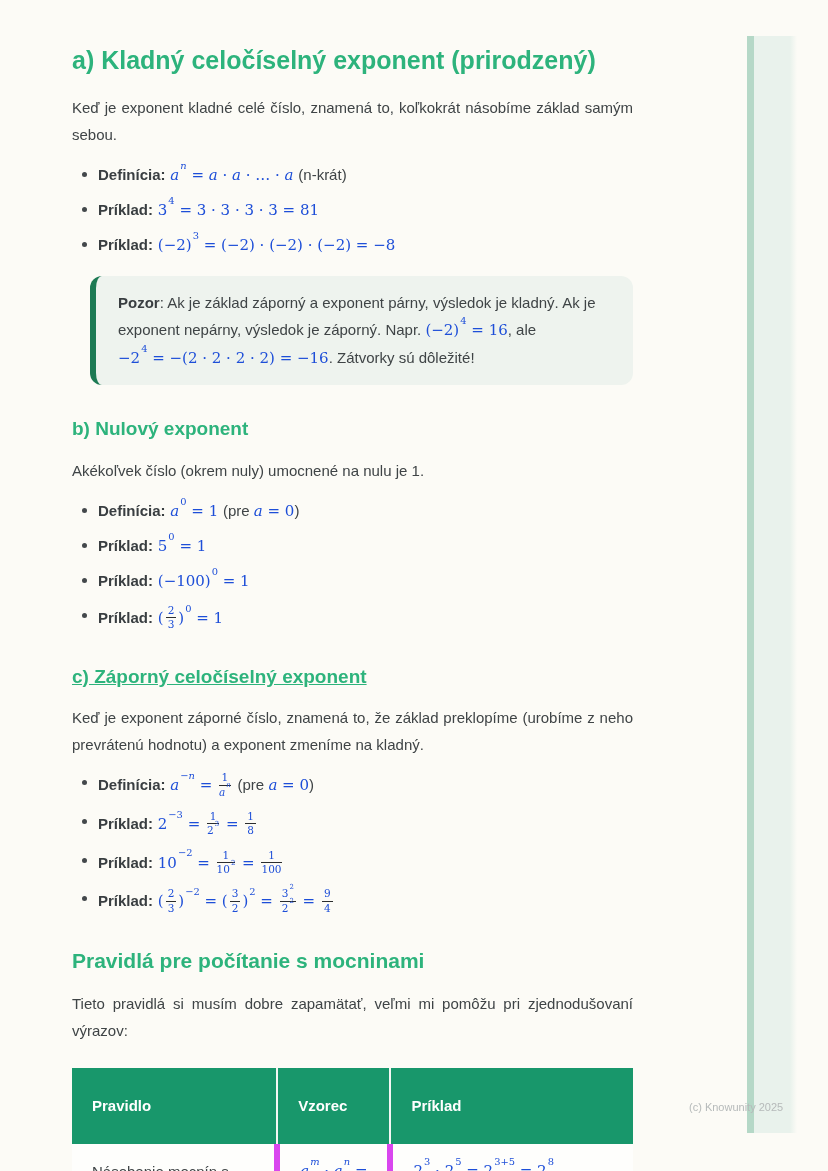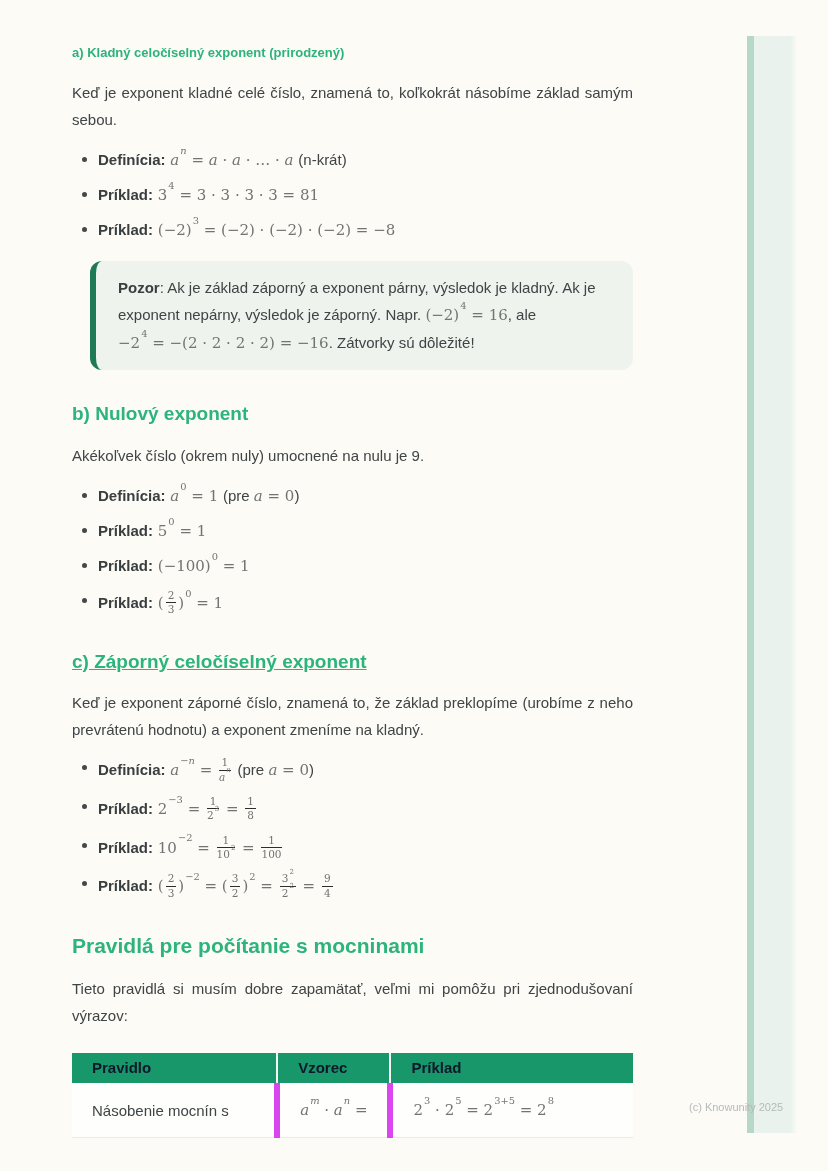--- a/index.html
+++ b/index.html
@@ -5,54 +5,54 @@
   * { box-sizing: border-box; }
   html,body { margin:0; padding:0; }
   body {
     width:828px; height:1171px; position:relative; overflow:hidden;
     background:#fcfbf6; color:#3f4446;
     font-family:"Liberation Sans", sans-serif;
   }
   .content { position:absolute; left:72px; top:0; width:561px; }
 
   h2, h3 { color:#2db37c; margin:0; font-weight:700; line-height:1.25; }
-  .h-a   { margin-top:45px; font-size:13px; }
+  .h-a   { margin-top:45px; font-size:25px; }
   .h-sec { margin-top:32px; font-size:19px; }
   .h-c   { margin-top:34px;text-decoration:underline; }
   .h-rules { margin-top:34px; font-size:21px; }
 
   p { margin:16px 0 0; font-size:15px; line-height:27px; text-align:justify; }
   .para-a { margin-top:18px; }
 
   ul.bullets { list-style:none; margin:16px 0 0; padding:0 0 0 26px; }
   ul.tight   { margin-top:14px; }
   li.bullet  { position:relative; font-size:15px; line-height:21px; margin-bottom:13px; }
   li.bullet::before {
     content:""; position:absolute; left:-16px; top:8px;
     width:5px; height:5px; border-radius:50%; background:#43484b;
   }
 
   .seg-b { font-weight:700; color:#393e41; }
 
-  .math { font-family:"DejaVu Serif", serif; color:#737373; white-space:nowrap; }
+  .math { font-family:"DejaVu Serif", serif; color:#1d4ed8; white-space:nowrap; }
   .math i { font-style:italic; }
   .math sup { font-size:66%; line-height:0; position:relative; top:-0.55em; margin-left:1px; }
   .frac { display:inline-block; vertical-align:-0.5em; text-align:center; font-size:70%; line-height:1.08; margin:0 2px; }
   .fnum { display:block; border-bottom:1px solid #2b2d2e; padding:0 2px 1px; }
   .fden { display:block; padding-top:1px; }
 
   .callout {
     margin:20px 0 0 18px; background:#eef3ee; border-left:6px solid #1d7a54;
     border-radius:12px; padding:13px 26px 13px 22px; font-size:15px; line-height:27px;
   }
 
   table.rules-table { margin-top:24px; width:561px; border-collapse:collapse; font-size:15px; }
   .rules-table th {
-    background:#18976b; color:#0f172a; text-align:left; font-weight:700;
-    padding:5px 20px; line-height:20px;
+    background:#18976b; color:#ffffff; text-align:left; font-weight:700;
+    padding:28px 20px; line-height:20px;
   }
   .rules-table th + th { border-left:2px solid #f4f7f4; }
   .rules-table td {
     background:#fefefc; padding:16px 20px; line-height:21px;
     border-bottom:1px solid #e9ebe9; vertical-align:middle;
   }
   .rules-table td + td { border-left:6px solid #d946ef; }
   .col0 { width:209px; } .col1 { width:107px;margin-top:44px; } .col2 { width:245px; }
 
   .edge-line { position:absolute; left:747px; top:36px; width:7px; height:1097px; background:#b5d8c7; z-index:1; }
@@ -74,21 +74,21 @@
   <h3 class="h-a">a) Kladný celočíselný exponent (prirodzený)</h3>
   <p class="para-a">Keď je exponent kladné celé číslo, znamená to, koľkokrát násobíme základ samým sebou.</p>
   <ul class="bullets">
       <li class="bullet"><span class="seg-b">Definícia:</span><span class="math"> <i>a</i><sup><i>n</i></sup> = <i>a</i> · <i>a</i> · … · <i>a</i> </span>(n-krát)</li>
       <li class="bullet"><span class="seg-b">Príklad:</span><span class="math"> 3<sup>4</sup> = 3 · 3 · 3 · 3 = 81</span></li>
       <li class="bullet"><span class="seg-b">Príklad:</span><span class="math"> (−2)<sup>3</sup> = (−2) · (−2) · (−2) = −8</span></li>
     </ul>
   <div class="callout"><span class="seg-b">Pozor</span>: Ak je základ záporný a exponent párny, výsledok je kladný. Ak je exponent nepárny, výsledok je záporný. Napr. <span class="math">(−2)<sup>4</sup> = 16</span>, ale <span class="math">−2<sup>4</sup> = −(2 · 2 · 2 · 2) = −16</span>. Zátvorky sú dôležité!</div>
 
   <h3 class="h-sec">b) Nulový exponent</h3>
-  <p>Akékoľvek číslo (okrem nuly) umocnené na nulu je 9.</p>
+  <p>Akékoľvek číslo (okrem nuly) umocnené na nulu je 1.</p>
   <ul class="bullets">
       <li class="bullet"><span class="seg-b">Definícia:</span><span class="math"> <i>a</i><sup>0</sup> = 1 </span>(pre <span class="math"><i>a</i> = 0</span>)</li>
       <li class="bullet"><span class="seg-b">Príklad:</span><span class="math"> 5<sup>0</sup> = 1</span></li>
       <li class="bullet"><span class="seg-b">Príklad:</span><span class="math"> (−100)<sup>0</sup> = 1</span></li>
       <li class="bullet"><span class="seg-b">Príklad:</span><span class="math"> (<span class="frac"><span class="fnum">2</span><span class="fden">3</span></span>)<sup>0</sup> = 1</span></li>
     </ul>
 
   <h3 class="h-sec h-c">c) Záporný celočíselný exponent</h3>
   <p>Keď je exponent záporné číslo, znamená to, že základ preklopíme (urobíme z neho prevrátenú hodnotu) a exponent zmeníme na kladný.</p>
   <ul class="bullets tight">

